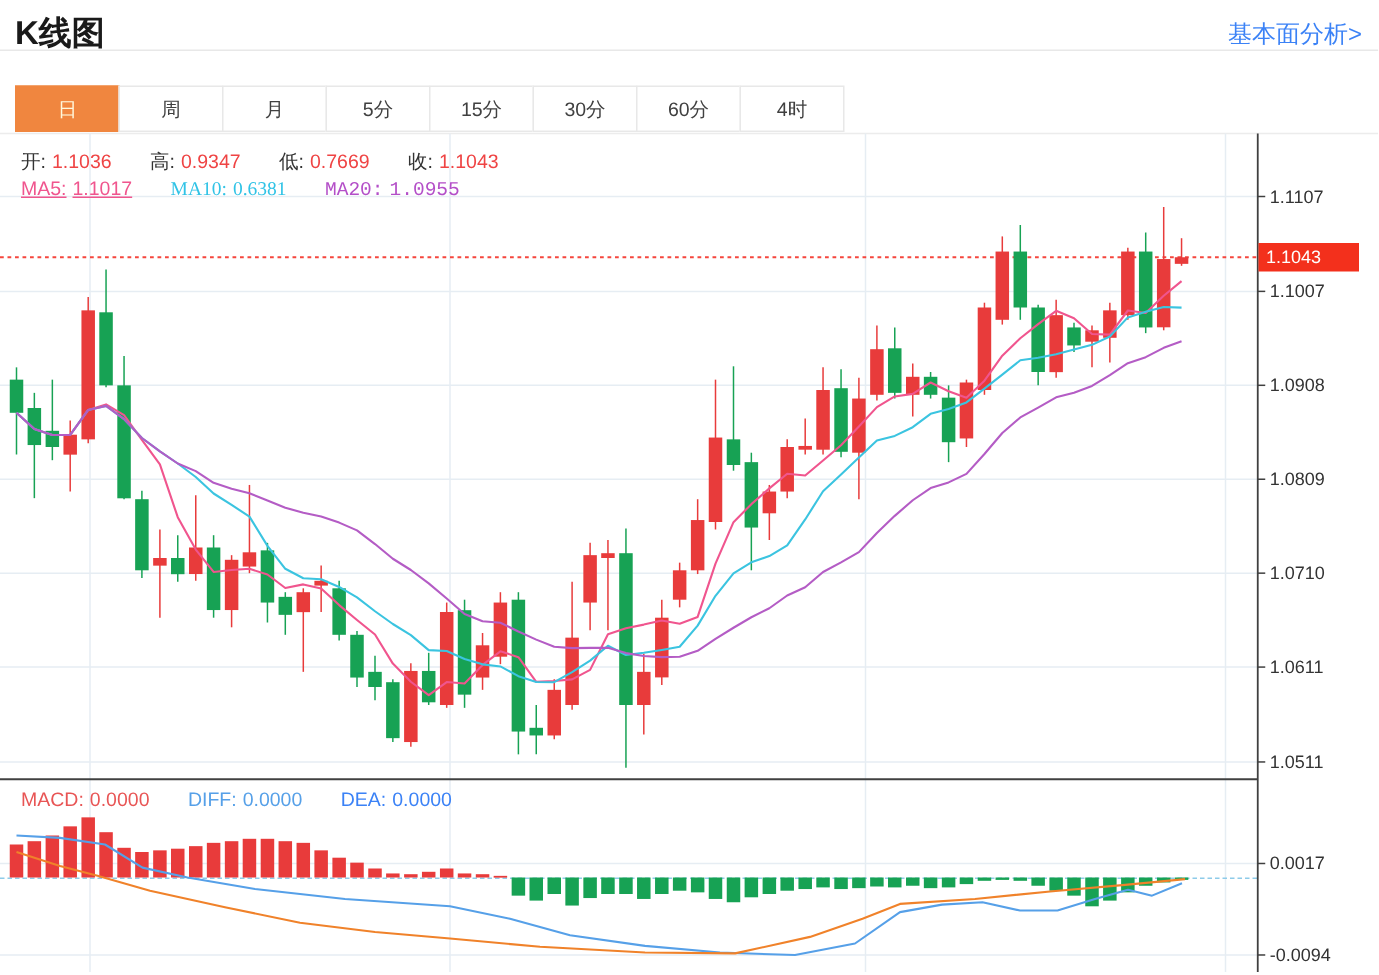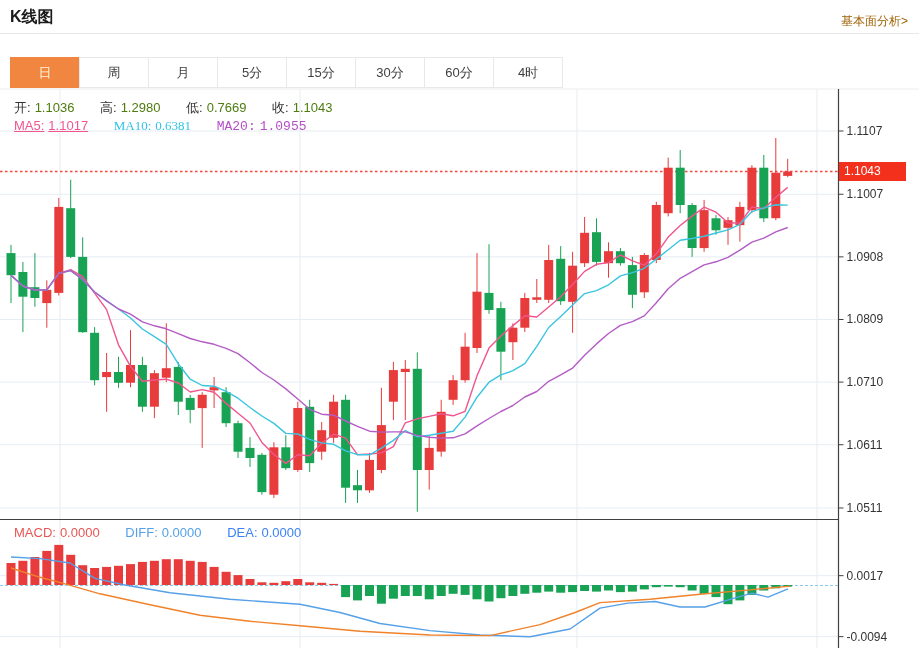--- a/index.html
+++ b/index.html
@@ -1,32 +1,32 @@
 <!DOCTYPE html>
 <html><head>
 <meta charset="utf-8">
 <style>
   html,body{margin:0;padding:0;background:#fff;}
   .page{position:relative;width:919px;height:650px;background:#fff;overflow:hidden;
         font-family:"Liberation Sans","DejaVu Sans",sans-serif;}
-  .hdr-title{position:absolute;left:10px;top:7px;font-size:16px;font-weight:bold;color:#1a1a1a;}
-  .hdr-link{position:absolute;right:11px;top:13px;font-size:12px;color:#a16207;text-decoration:none;cursor:pointer;}
+  .hdr-title{position:absolute;left:10px;top:7px;font-size:22px;font-weight:bold;color:#1a1a1a;}
+  .hdr-link{position:absolute;right:11px;top:13px;font-size:16px;color:#3b82f6;text-decoration:none;cursor:pointer;}
   .hdr-divider{position:absolute;left:0;top:33px;width:919px;height:1px;background:#e8e8e8;}
   .tabbar{position:absolute;left:10px;top:57px;display:flex;}
   .tab{width:70px;height:31px;display:flex;align-items:center;justify-content:center;
        font-size:13px;color:#404040;background:#fff;border:1px solid #e8e8e8;margin-left:-1px;
        box-sizing:border-box;cursor:pointer;}
   .tab:first-child{margin-left:0;}
   .tab.selected{background:#f0863f;border-color:#f0863f;color:#fff8dc;}
   svg.chart{position:absolute;left:0;top:0;}
   .txtrow{position:absolute;white-space:nowrap;font-size:13px;}
   .txtrow span{margin-right:4px;}
   .gap{display:inline-block;width:14px;}
   .lbl{color:#333;}
-  .val-red{color:#4d7c0f;margin-top:32px;}
+  .val-red{color:#ef4444;margin-top:32px;}
   .ma5{color:#f0558e;text-decoration:underline;} .ma10{color:#30c3e6;font-family:Liberation Serif, serif;} .ma20{color:#b44fc8;font-family:Liberation Mono, monospace;}
   .macd-l{color:#e85555;} .diff-l{color:#56a0e8;} .dea-l{color:#3b82f6;}
   .price-badge{position:absolute;left:839px;top:162px;width:67px;height:19px;background:#f3301c;
         color:#fff;font-size:12px;line-height:19px;padding-left:5px;box-sizing:border-box;}
 </style>
 </head>
 <body>
 
 <div class="page">
 
@@ -282,21 +282,21 @@
       <path d="M11.0 275.2L22.9 286.0L34.9 290.0L46.8 289.9L58.8 273.3L70.7 270.6L82.7 279.4L94.6 292.0L106.6 300.9L118.5 309.0L130.5 318.0L142.4 329.0L154.4 336.6L166.3 344.4L178.3 363.9L190.2 379.2L202.2 385.5L214.1 386.2L226.1 391.3L238.0 398.2L250.0 407.5L261.9 416.0L273.9 423.4L285.8 433.4L297.8 434.0L309.7 439.3L321.7 442.9L333.6 444.3L345.6 450.8L357.5 454.7L369.5 454.8L381.4 448.1L393.4 440.4L405.3 430.5L417.3 436.7L429.2 435.2L441.2 433.3L453.1 431.2L465.1 417.1L477.0 397.2L489.0 382.2L500.9 374.9L512.9 370.7L524.8 363.6L536.8 346.3L548.7 327.5L560.7 316.4L572.6 305.0L584.6 293.6L596.5 290.6L608.5 284.8L620.4 275.9L632.4 272.6L644.3 268.3L656.3 259.1L668.2 249.8L680.2 240.2L692.1 238.5L704.1 236.2L716.0 233.0L728.0 229.9L739.9 224.3L751.9 211.6L763.8 207.9L775.8 204.7L787.7 205.1" fill="none" stroke="#3bc4e0" stroke-width="1.4" stroke-linejoin="round"></path>
       <path d="M11.0 275.2L22.9 286.0L34.9 290.0L46.8 289.9L58.8 273.3L70.7 270.6L82.7 279.4L94.6 292.0L106.6 300.9L118.5 309.0L130.5 314.1L142.4 321.9L154.4 325.8L166.3 328.8L178.3 333.7L190.2 338.5L202.2 341.8L214.1 344.3L226.1 348.4L238.0 353.6L250.0 362.7L261.9 372.5L273.9 380.0L285.8 388.9L297.8 399.0L309.7 409.3L321.7 414.2L333.6 415.2L345.6 421.0L357.5 426.4L369.5 431.2L381.4 432.1L393.4 431.9L405.3 431.9L417.3 435.4L429.2 437.3L441.2 438.1L453.1 437.8L465.1 433.9L477.0 425.9L489.0 418.5L500.9 411.5L512.9 405.5L524.8 397.0L536.8 391.5L548.7 381.3L560.7 374.9L572.6 368.1L584.6 355.3L596.5 343.9L608.5 333.5L620.4 325.4L632.4 321.6L644.3 315.9L656.3 302.7L668.2 288.7L680.2 278.3L692.1 271.7L704.1 264.9L716.0 261.8L728.0 257.3L739.9 250.1L751.9 242.1L763.8 238.1L775.8 231.9L787.7 227.5" fill="none" stroke="#b45cc5" stroke-width="1.4" stroke-linejoin="round"></path>
       <path d="M11 557.0L40 558.6L70 563.0L95 578.4L125 585.0L170 592.7L230 599.3L300 604.2L340 612.5L380 623.5L430 630.6L480 635.0L530 636.7L570 629.0L600 608.1L628 603.1L655 601.5L680 607.0L705 607.0L730 599.3L752 593.2L768 597.1L788 588.8" fill="none" stroke="#56a0e8" stroke-width="1.4" stroke-linejoin="round"></path>
       <path d="M11 568.0L40 577.3L65 583.9L100 593.8L150 604.8L200 615.2L250 621.3L300 625.7L360 631.2L430 635.0L490 635.6L540 624.6L575 612.5L600 602.6L650 599.3L700 594.3L750 589.9L790 586.1" fill="none" stroke="#f0822a" stroke-width="1.4" stroke-linejoin="round"></path>
       <line x1="0" y1="519.5" x2="838.5" y2="519.5" stroke="#404040" stroke-width="1.2"></line>
       <line x1="838.5" y1="89" x2="838.5" y2="648" stroke="#404040" stroke-width="1.2"></line>
     </svg>
 
   <div class="txtrow" style="left:14px;top:99px;">
     <span class="lbl">开:</span><span class="val-red">1.1036</span><span class="gap"></span>
-    <span class="lbl">高:</span><span class="val-red">1.2980</span><span class="gap"></span>
+    <span class="lbl">高:</span><span class="val-red">0.9347</span><span class="gap"></span>
     <span class="lbl">低:</span><span class="val-red">0.7669</span><span class="gap"></span>
     <span class="lbl">收:</span><span class="val-red">1.1043</span>
   </div>
 
   <div class="txtrow" style="left:14px;top:118px;">
     <span class="ma5">MA5:</span><span class="ma5">1.1017</span><span class="gap"></span>
     <span class="ma10">MA10:</span><span class="ma10">0.6381</span><span class="gap"></span>
     <span class="ma20">MA20:</span><span class="ma20">1.0955</span>
   </div>
 

